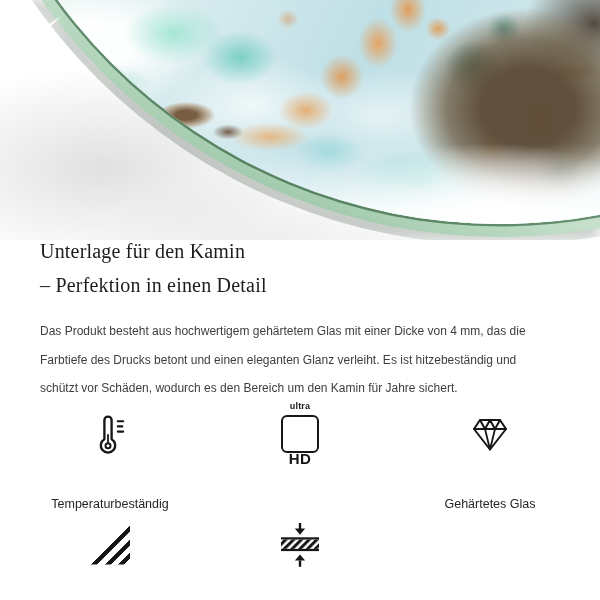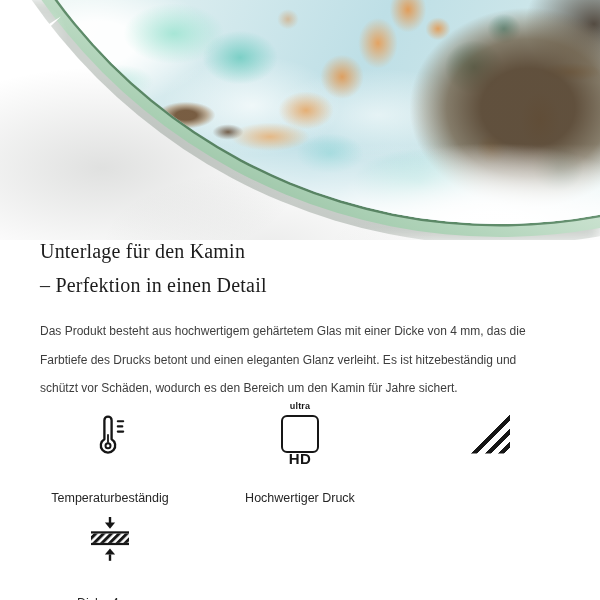--- a/index.html
+++ b/index.html
@@ -92,21 +92,21 @@
     margin:15px 40px 0 40px;max-width:516px;
     font-size:12px;line-height:28.5px;color:#3d3d3d;
   }
   
   .features{
     display:grid;grid-template-columns:repeat(3,190px);
     row-gap:10px;margin:8px 0 0 15px;
   }
   .feature{display:flex;flex-direction:column;align-items:center;gap:33px;}
   .icon-box{height:46px;display:flex;align-items:center;justify-content:center;}
-  .feature .label{font-size:12.5px;line-height:16px;color:#262626;white-space:nowrap;}
+  .feature .label{margin-top:6px;font-size:12.5px;line-height:16px;color:#262626;white-space:nowrap;}
   
   .uhd-box{
     box-sizing:border-box;width:38px;height:38px;
     border:2.6px solid #161616;border-radius:6px;
     display:flex;flex-direction:column;align-items:center;justify-content:center;
     color:#161616;
   }
   .uhd-top{font-size:9px;font-weight:700;line-height:10px;letter-spacing:0.2px;}
   .uhd-bottom{font-size:15px;font-weight:700;line-height:15px;letter-spacing:0.3px;margin-top:40px;}
   
@@ -162,24 +162,34 @@
     <span class="label">Temperaturbeständig</span>
   </div>
 
   <div class="feature">
     <div class="icon-box">
       <div class="uhd-box">
         <span class="uhd-top">ultra</span>
         <span class="uhd-bottom">HD</span>
       </div>
     </div>
-    <span class="label">Hochwertiger Druck</span>
-  </div>
-
-
+  </div>
+
+
+  <div class="feature">
+    <div class="icon-box">
+      <svg width="44" height="40" viewBox="0 0 44 40" fill="none" stroke="#161616" stroke-width="2" stroke-linejoin="round" stroke-linecap="round">
+        <path d="M12 6 H32 L38 15 L22 35.5 L6 15 Z"></path>
+        <path d="M6 15 H38"></path>
+        <path d="M12 6 L17 15 L22 6 L27 15 L32 6"></path>
+        <path d="M17 15 L22 35.5 M27 15 L22 35.5" stroke-width="1.8"></path>
+      </svg>
+    </div>
+    <span class="label">Gehärtetes Glas</span>
+  </div>
 
   <div class="feature">
     <div class="icon-box">
       <div class="stripes-tri"></div>
     </div>
   </div>
 
   <div class="feature">
     <div class="icon-box">
       <svg width="44" height="46" viewBox="0 0 44 46">

